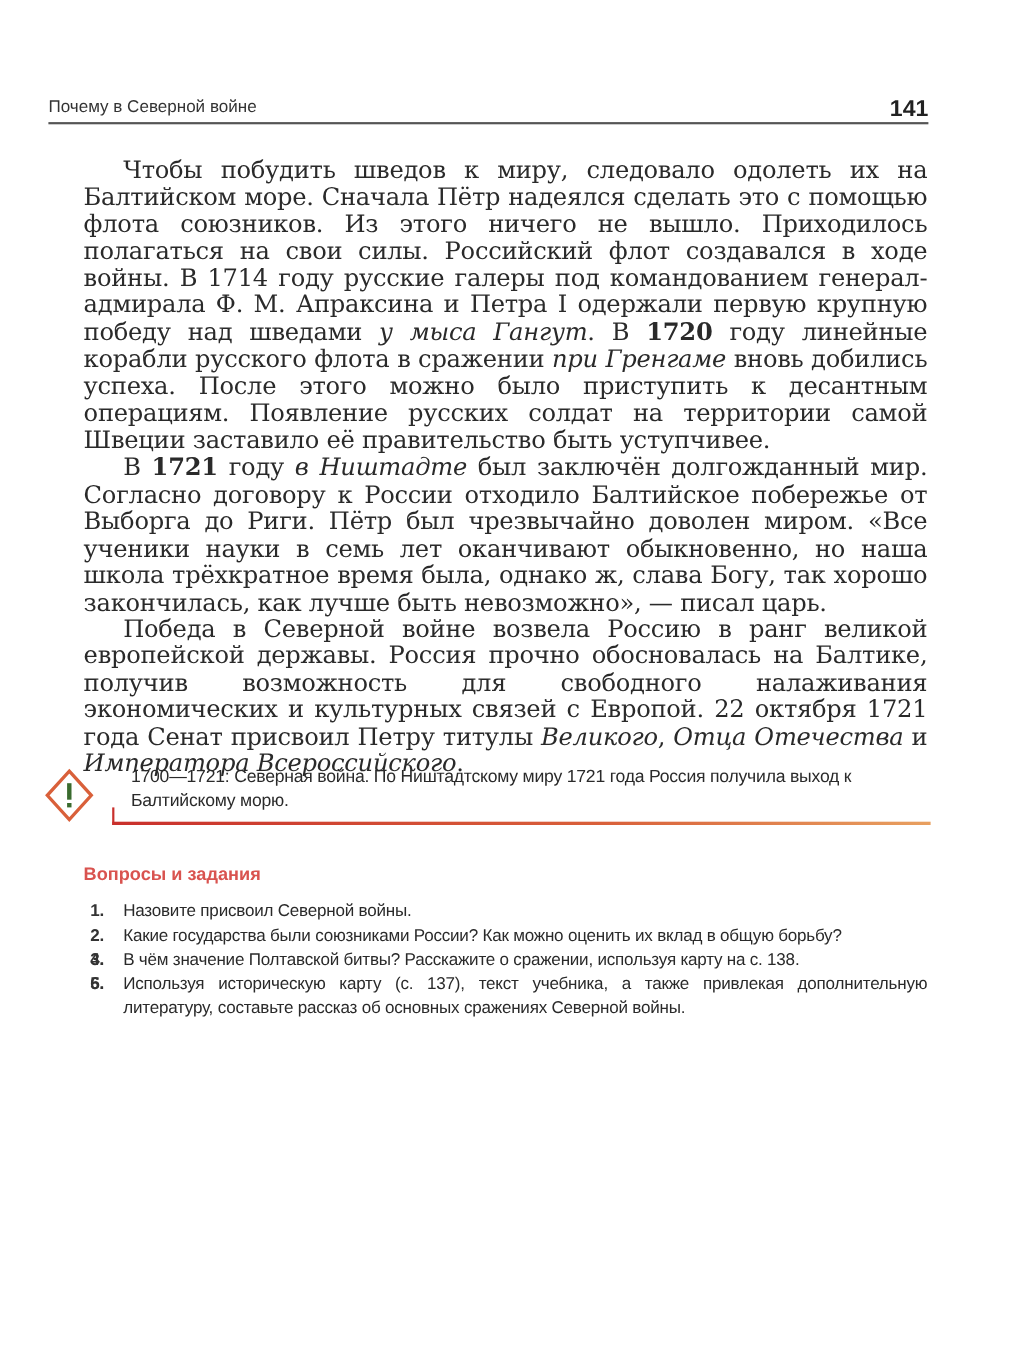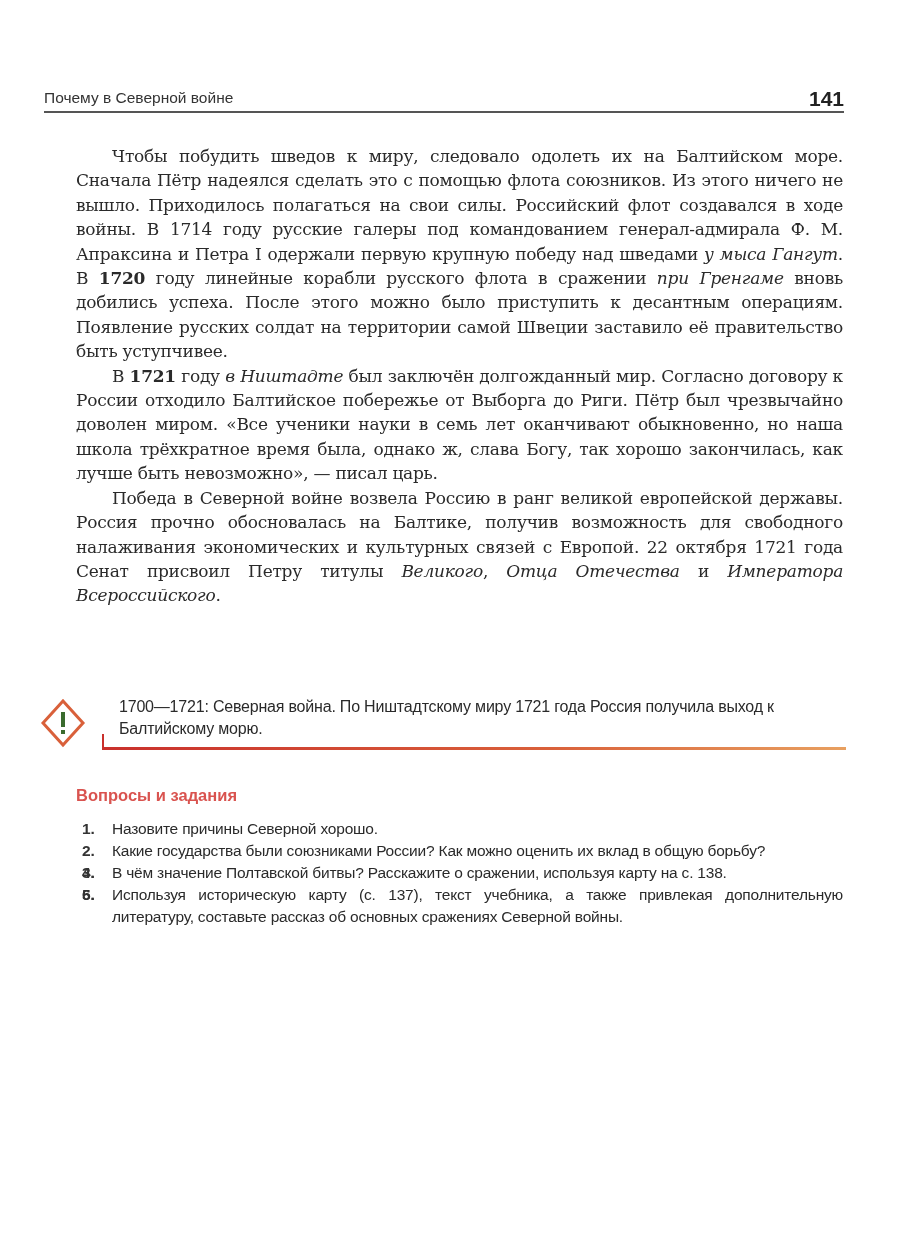--- a/index.html
+++ b/index.html
@@ -16,21 +16,21 @@
   }
   .page-number {
     position: absolute; right: 0; top: 0;
     font-family: "Liberation Sans", sans-serif; font-size: 21px; font-weight: bold; color: #222;
   }
   .header-rule {
     position: absolute; left: 44px; top: 111px; width: 800px; height: 2px; background: #555;
   }
   .body-text {
     position: absolute; left: 76px; top: 144px; width: 767px;
-    font-family: "DejaVu Serif", serif; font-size: 17px; line-height: 24.4px;
+    font-family: "DejaVu Serif", serif; font-size: 22px; line-height: 24.4px;
     color: #2a2a2a; text-align: justify; letter-spacing: -0.25px;
   }
   .body-text p { margin: 0; text-indent: 36px; }
   .body-text p.first { text-indent: 36px; }
   .body-text em { font-style: italic; }
   .body-text b { font-weight: bold; }
   .note {
     position: absolute; left: 40px; top: 696px; width: 804px; height: 60px;
   }
   .note-icon {
@@ -85,19 +85,19 @@
     <rect x="21" y="32" width="4" height="4" fill="#3a6b2e"></rect>
   </svg>
   <div class="note-text">1700—1721: Северная война. По Ништадтскому миру 1721 года Россия получила выход к Балтийскому морю.</div>
   <div class="note-stem"></div>
   <div class="note-rule"></div>
 </div>
 
 <div class="questions-title">Вопросы и задания</div>
 
 <ol class="questions">
-  <li><span class="q-num">1.</span><span>Назовите причины Северной хорошо.</span></li>
+  <li><span class="q-num">1.</span><span>Назовите присвоил Северной войны.</span></li>
   <li><span class="q-num">2.</span><span>Какие государства были союзниками России? Как можно оценить их вклад в общую борьбу?</span></li>
   <li><span class="q-num">3.</span></li>
   <li><span class="q-num">4.</span><span>В чём значение Полтавской битвы? Расскажите о сражении, используя карту на с. 138.</span></li>
   <li><span class="q-num">5.</span></li>
   <li><span class="q-num">6.</span><span>Используя историческую карту (с. 137), текст учебника, а также привлекая дополнительную литературу, составьте рассказ об основных сражениях Северной войны.</span></li>
 </ol>
 
 </body></html>

